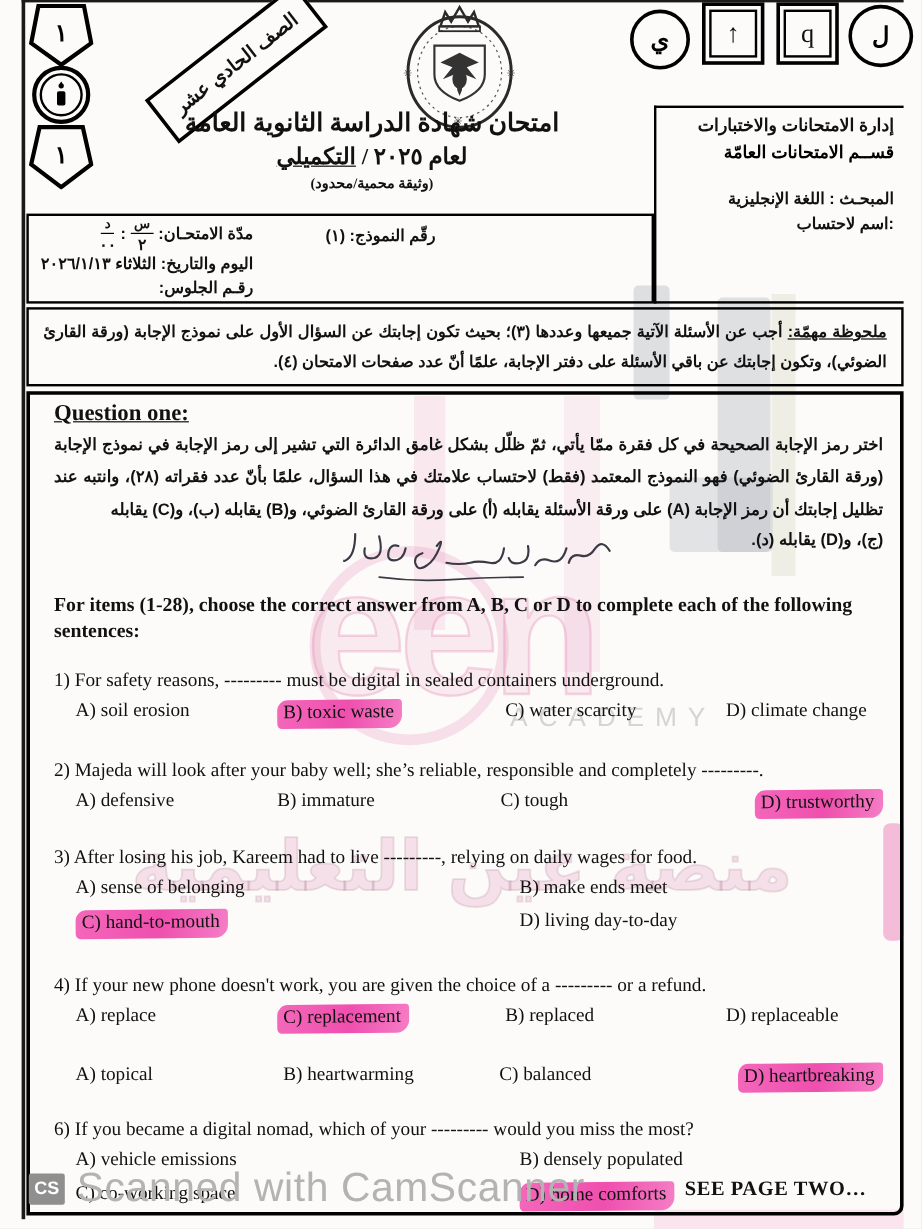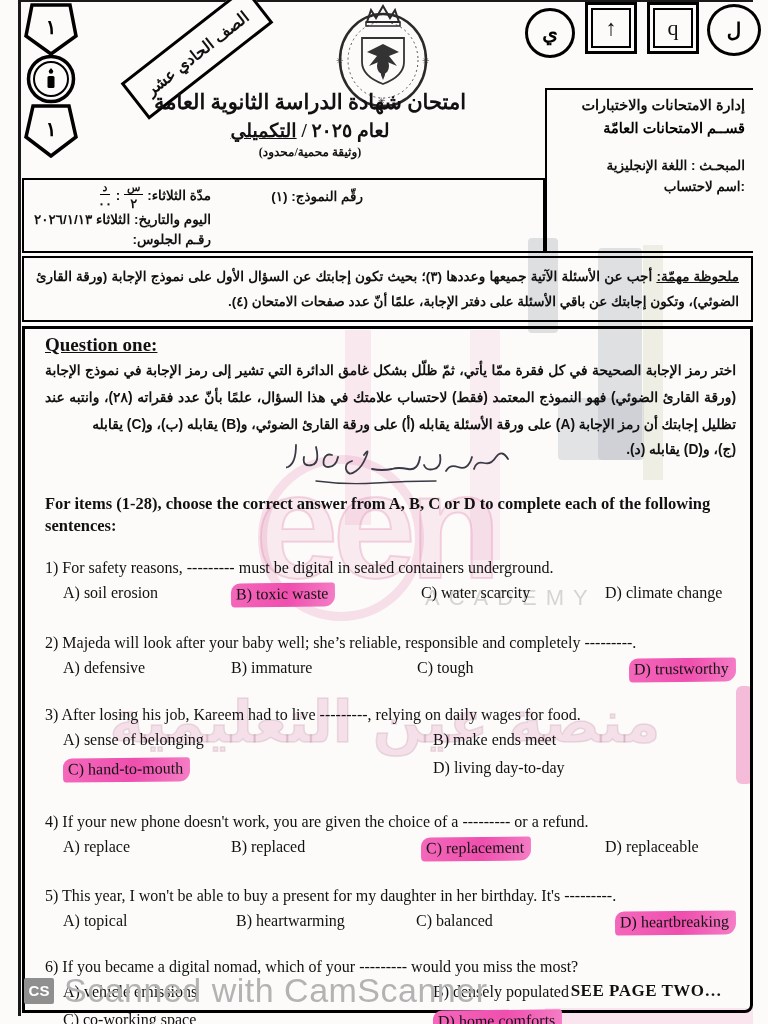--- a/index.html
+++ b/index.html
@@ -168,21 +168,21 @@
   <div class="titleblk">
     <div class="t1">امتحان شهادة الدراسة الثانوية العامة</div>
     <div class="t2"><span>لعام ٢٠٢٥ / </span><u>التكميلي</u></div>
     <div class="t3">(وثيقة محمية/محدود)</div>
   </div>
 
   <div class="infobox">
     <div class="mid">رقّم النموذج: (١)</div>
     <div class="left">
       <div>
-        <span>مدّة الثلاثاء:</span>
+        <span>مدّة الامتحـان:</span>
         <span class="stack">
             <span class="u">س</span>
             <span class="v">٢</span>
           </span>
         <span>:</span>
         <span class="stack">
             <span class="u">د</span>
             <span class="v">٠٠</span>
           </span>
       </div>
@@ -234,28 +234,27 @@
         <span class="opt">B) make ends meet</span>
         <span class="opt"><span class="hl">C) hand-to-mouth</span></span>
         <span class="opt">D) living day-to-day</span>
       </div>
     </div>
 
     <div class="q" style="margin-top:30px;">
       <span class="stem"><span>4)</span> <span>If your new phone doesn't work, you are given the choice of a --------- or a refund.</span></span>
       <div class="opts4">
         <span class="opt">A) replace</span>
+        <span class="opt"><span class="hl">C) replacement</span></span>
         <span class="opt">B) replaced</span>
-        <span class="opt"><span class="hl">C) replacement</span></span>
         <span class="opt">D) replaceable</span>
       </div>
     </div>
 
     <div class="q" style="margin-top:26px;">
-      <span class="stem"><span>5)</span> <span>This year, I won't be able to buy a present for my daughter in her birthday. It's ---------.</span></span>
       <div class="opts4" style="grid-template-columns:173px 180px 197px 1fr;">
         <span class="opt">A) topical</span>
         <span class="opt">B) heartwarming</span>
         <span class="opt">C) balanced</span>
         <span class="opt" style="text-align:right;"><span class="hl">D) heartbreaking</span></span>
       </div>
     </div>
 
     <div class="q" style="margin-top:22px;">
       <span class="stem"><span>6)</span> <span>If you became a digital nomad, which of your --------- would you miss the most?</span></span>

